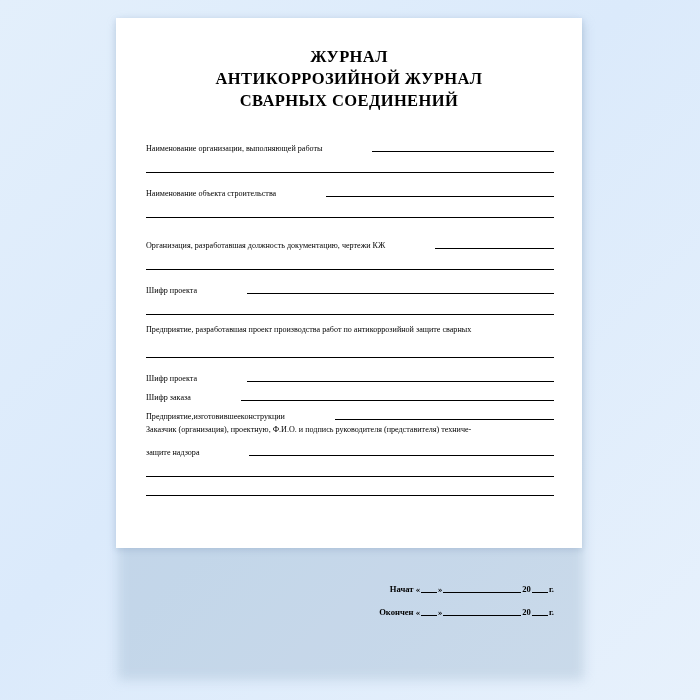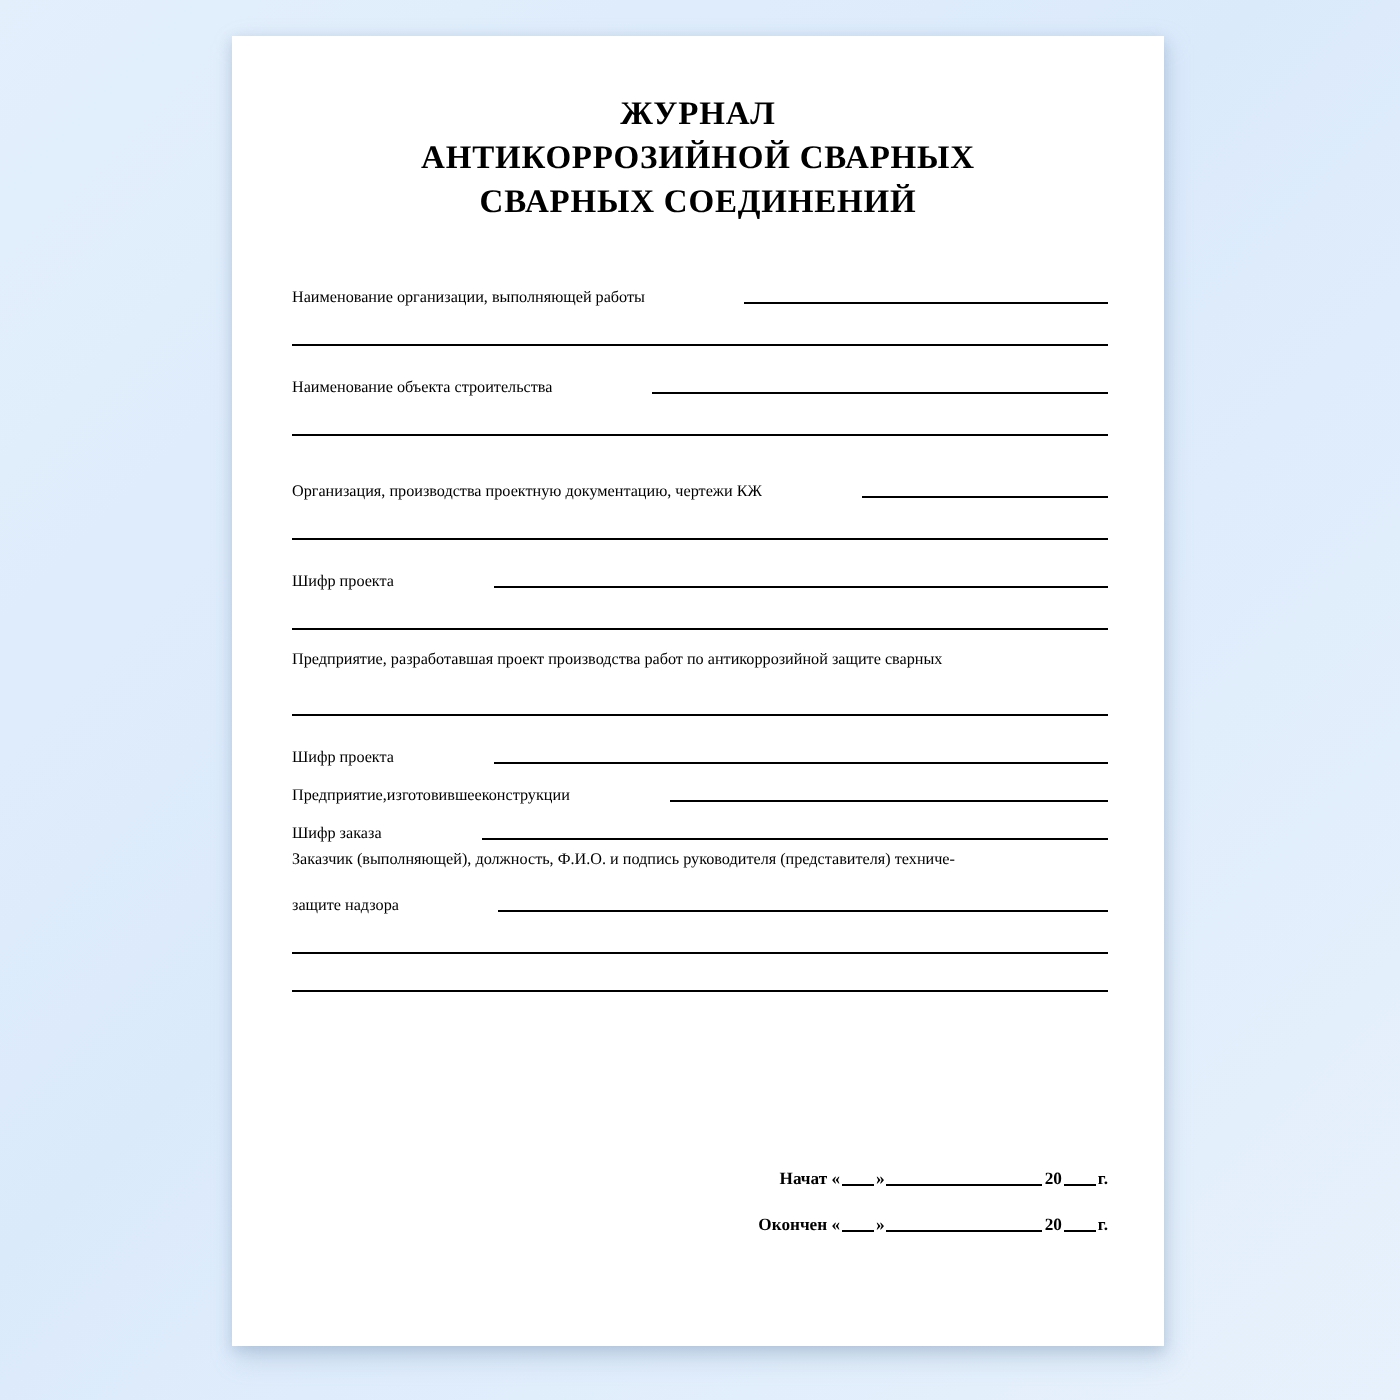--- a/index.html
+++ b/index.html
@@ -31,21 +31,21 @@
     background: rgba(120, 150, 180, 0.25);
     filter: blur(6px);
     border-radius: 2px;
   }
 
   .sheet {
     position: absolute;
     left: 116px;
     top: 18px;
     width: 466px;
-    height: 655px;
+    height: 530px;
     background: #ffffff;
     box-shadow: 0 2px 6px rgba(90, 120, 160, 0.22);
   }
 
   .page-inner {
     position: absolute;
     left: 0;
     top: 0;
     width: 466px;
     height: 655px;
@@ -151,21 +151,21 @@
 <body>
 
 <div id="stage">
   <div class="sheet-shadow"></div>
 
   <div class="sheet">
     <div class="page-inner">
 
       <div class="title-block">
         <span class="title-line">ЖУРНАЛ</span>
-        <span class="title-line">АНТИКОРРОЗИЙНОЙ СВАРНЫХ</span>
+        <span class="title-line">АНТИКОРРОЗИЙНОЙ ЖУРНАЛ</span>
         <span class="title-line">СВАРНЫХ СОЕДИНЕНИЙ</span>
       </div>
 
       <div class="body-block">
 
         <div class="field">
           <div class="row">
             <span class="txt">Наименование организации, выполняющей работы</span>
             <span class="fill"></span>
           </div>
@@ -182,21 +182,21 @@
           <div class="blank-line"></div>
         </div>
 
         <div class="gap-sm"></div>
 
 
         <div class="gap-sm"></div>
 
         <div class="field">
           <div class="row">
-            <span class="txt">Организация, производства проектную документацию, чертежи КЖ</span>
+            <span class="txt">Организация, разработавшая должность документацию, чертежи КЖ</span>
             <span class="fill"></span>
           </div>
           <div class="blank-line"></div>
         </div>
 
         <div class="gap-sm"></div>
 
         <div class="field">
           <div class="row">
             <span class="txt">Шифр проекта</span>
@@ -216,34 +216,34 @@
 
         <div class="field">
           <div class="row">
             <span class="txt">Шифр проекта</span>
             <span class="fill"></span>
           </div>
         </div>
 
         <div class="field">
           <div class="row">
+            <span class="txt">Шифр заказа</span>
+            <span class="fill"></span>
+          </div>
+        </div>
+
+        <div class="field">
+          <div class="row">
             <span class="txt">Предприятие,изготовившееконструкции</span>
             <span class="fill"></span>
           </div>
         </div>
 
         <div class="field">
-          <div class="row">
-            <span class="txt">Шифр заказа</span>
-            <span class="fill"></span>
-          </div>
-        </div>
-
-        <div class="field">
-          <div class="wrap-text">Заказчик (выполняющей), должность, Ф.И.О. и подпись руководителя (представителя) техниче-</div>
+          <div class="wrap-text">Заказчик (организация), проектную, Ф.И.О. и подпись руководителя (представителя) техниче-</div>
           <div class="row">
             <span class="txt">защите надзора</span>
             <span class="fill"></span>
           </div>
           <div class="blank-line"></div>
           <div class="blank-line"></div>
         </div>
 
       </div>
 

